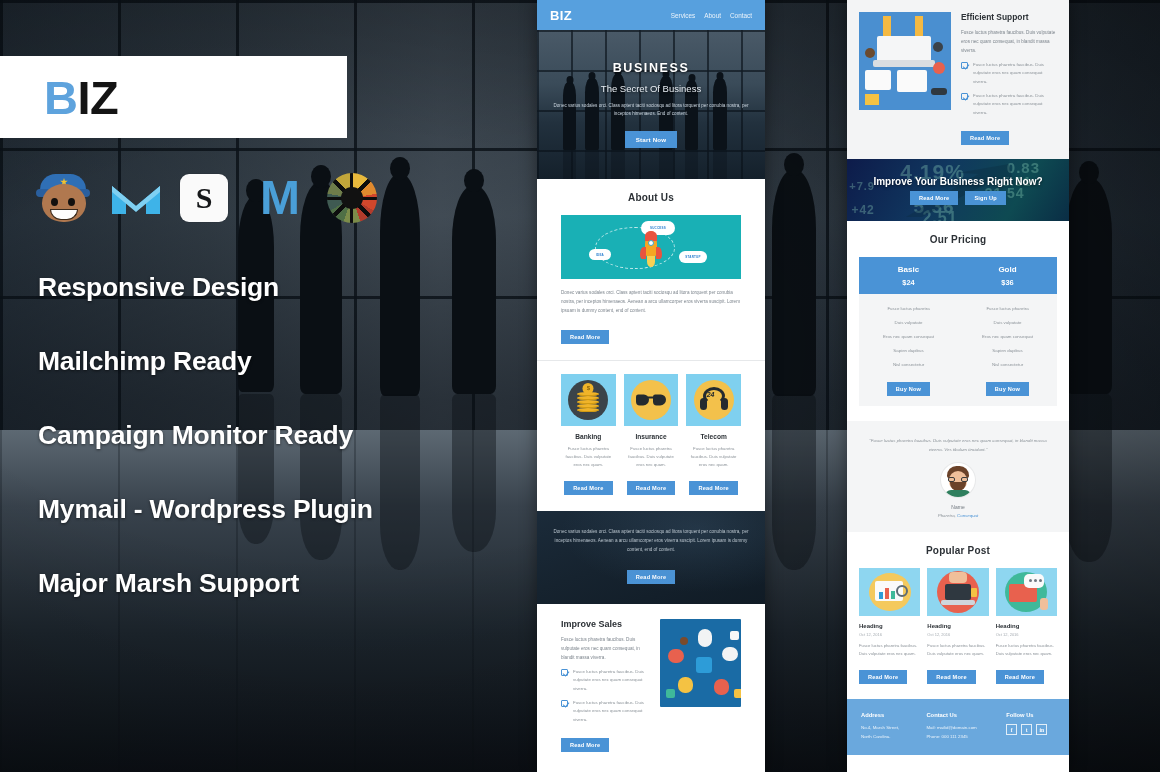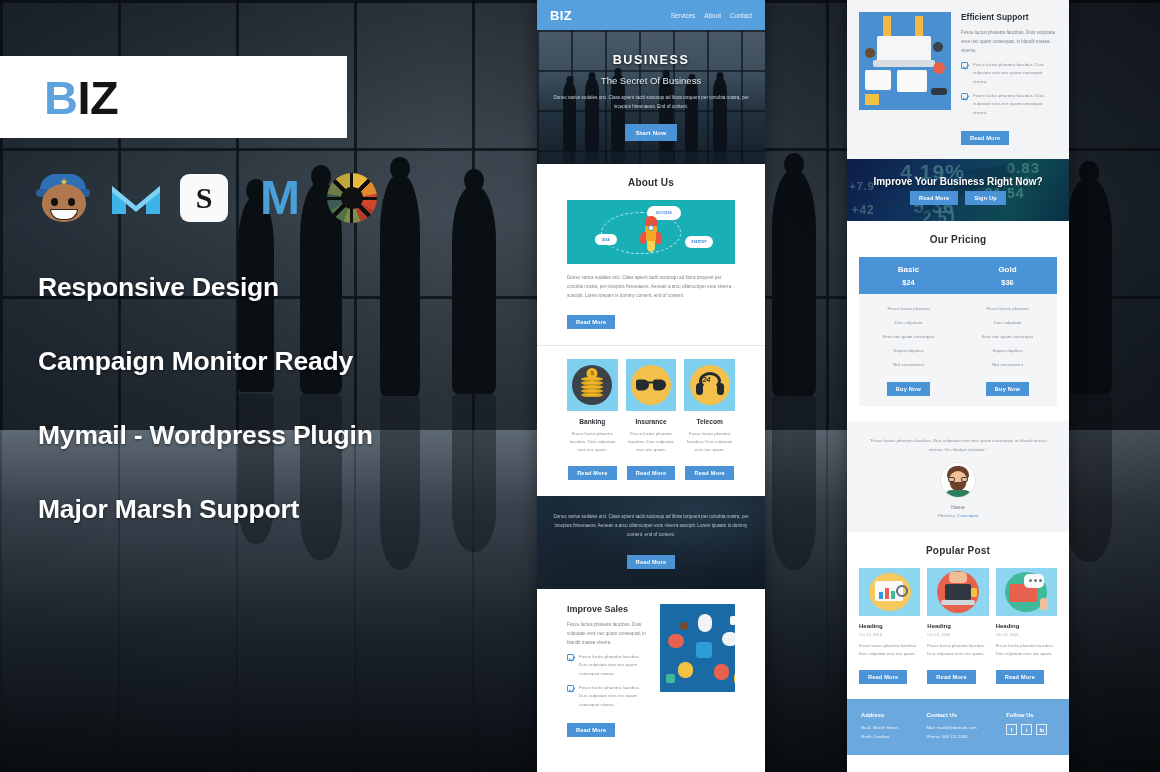--- a/index.html
+++ b/index.html
@@ -142,21 +142,21 @@
   .nav {
     background:#57a0de; height:30px; display:flex; align-items:center;
     justify-content:space-between; padding:0 13px;
   }
   .nav .brand { color:#fff; font-weight:bold; font-size:13px; letter-spacing:.4px; }
   .nav .links { display:flex; gap:9px; }
   .nav .links a { color:#eaf3fb; font-size:6.4px; text-decoration:none; }
 
   
   .hero {
-    position:relative; height:134px; overflow:hidden;
+    position:relative; height:149px; overflow:hidden;
     background: linear-gradient(180deg,#4a5a68 0%,#3a4b59 36%,#22313e 62%,#14202b 100%);
     display:flex; flex-direction:column; align-items:center; justify-content:center;
   }
   .hero .grid {
     position:absolute; inset:0;
     background-image:
       linear-gradient(to right, rgba(10,18,26,.75) 0 2px, transparent 2px),
       linear-gradient(to bottom, rgba(10,18,26,.75) 0 2px, transparent 2px);
     background-size: 34px 100%, 100% 40px;
     opacity:.85;
@@ -168,21 +168,21 @@
   .hero h1 { color:#fff; font-size:12.5px; letter-spacing:1.6px; font-weight:bold; margin-bottom:8px; text-shadow:0 1px 3px rgba(0,0,0,.7); }
   .hero h2 { color:#e7edf3; font-size:9.5px; font-weight:normal; margin-bottom:8px; text-shadow:0 1px 3px rgba(0,0,0,.7); }
   .hero p { color:#c9d4de; font-size:4.6px; line-height:1.85; margin-bottom:10px; }
   .btn {
     display:inline-block; background:#4a93d6; color:#fff; font-size:5.6px;
     font-weight:bold; padding:4px 9px; text-decoration:none; letter-spacing:.2px;
   }
   .btn.lg { font-size:6.2px; padding:5px 11px; }
 
   
-  .sec-white { background:#fff; padding:13px 30px 16px; }
+  .sec-white { background:#fff; padding:13px 24px 16px; }
   .sec-gray  { background:#f3f4f5; padding:13px 14px 16px; }
   h3.sec-title {
     text-align:center; font-size:10px; color:#2c3136; font-weight:bold;
     letter-spacing:.2px; margin-bottom:12px;
   }
   .about-img {
     height:64px; background:#19b0b5; position:relative; margin-bottom:10px; overflow:hidden;
   }
   .about-img .cloud { position:absolute; background:#fff; border-radius:10px; }
   .about-img .cloud small { position:absolute; left:50%; top:50%; transform:translate(-50%,-50%); font-size:3px; color:#2a7fd0; font-weight:bold; letter-spacing:.2px; }
@@ -380,20 +380,21 @@
     </div>
   <div class="brand-ic ic-wheel">
     <span class="w"></span>
       <span class="spoke"></span>
       <span class="hub"></span>
   </div>
 </div>
 
 <ul class="feature-list">
   <li>Responsive Design</li>
+  <li>Mailchimp Ready</li>
   <li>Campaign Monitor Ready</li>
   <li>Mymail - Wordpress Plugin</li>
   <li>Major Marsh Support</li>
 </ul>
 
 <div class="col" id="col-center">
 
   <div class="nav">
     <span class="brand">BIZ</span>
     <span class="links">

